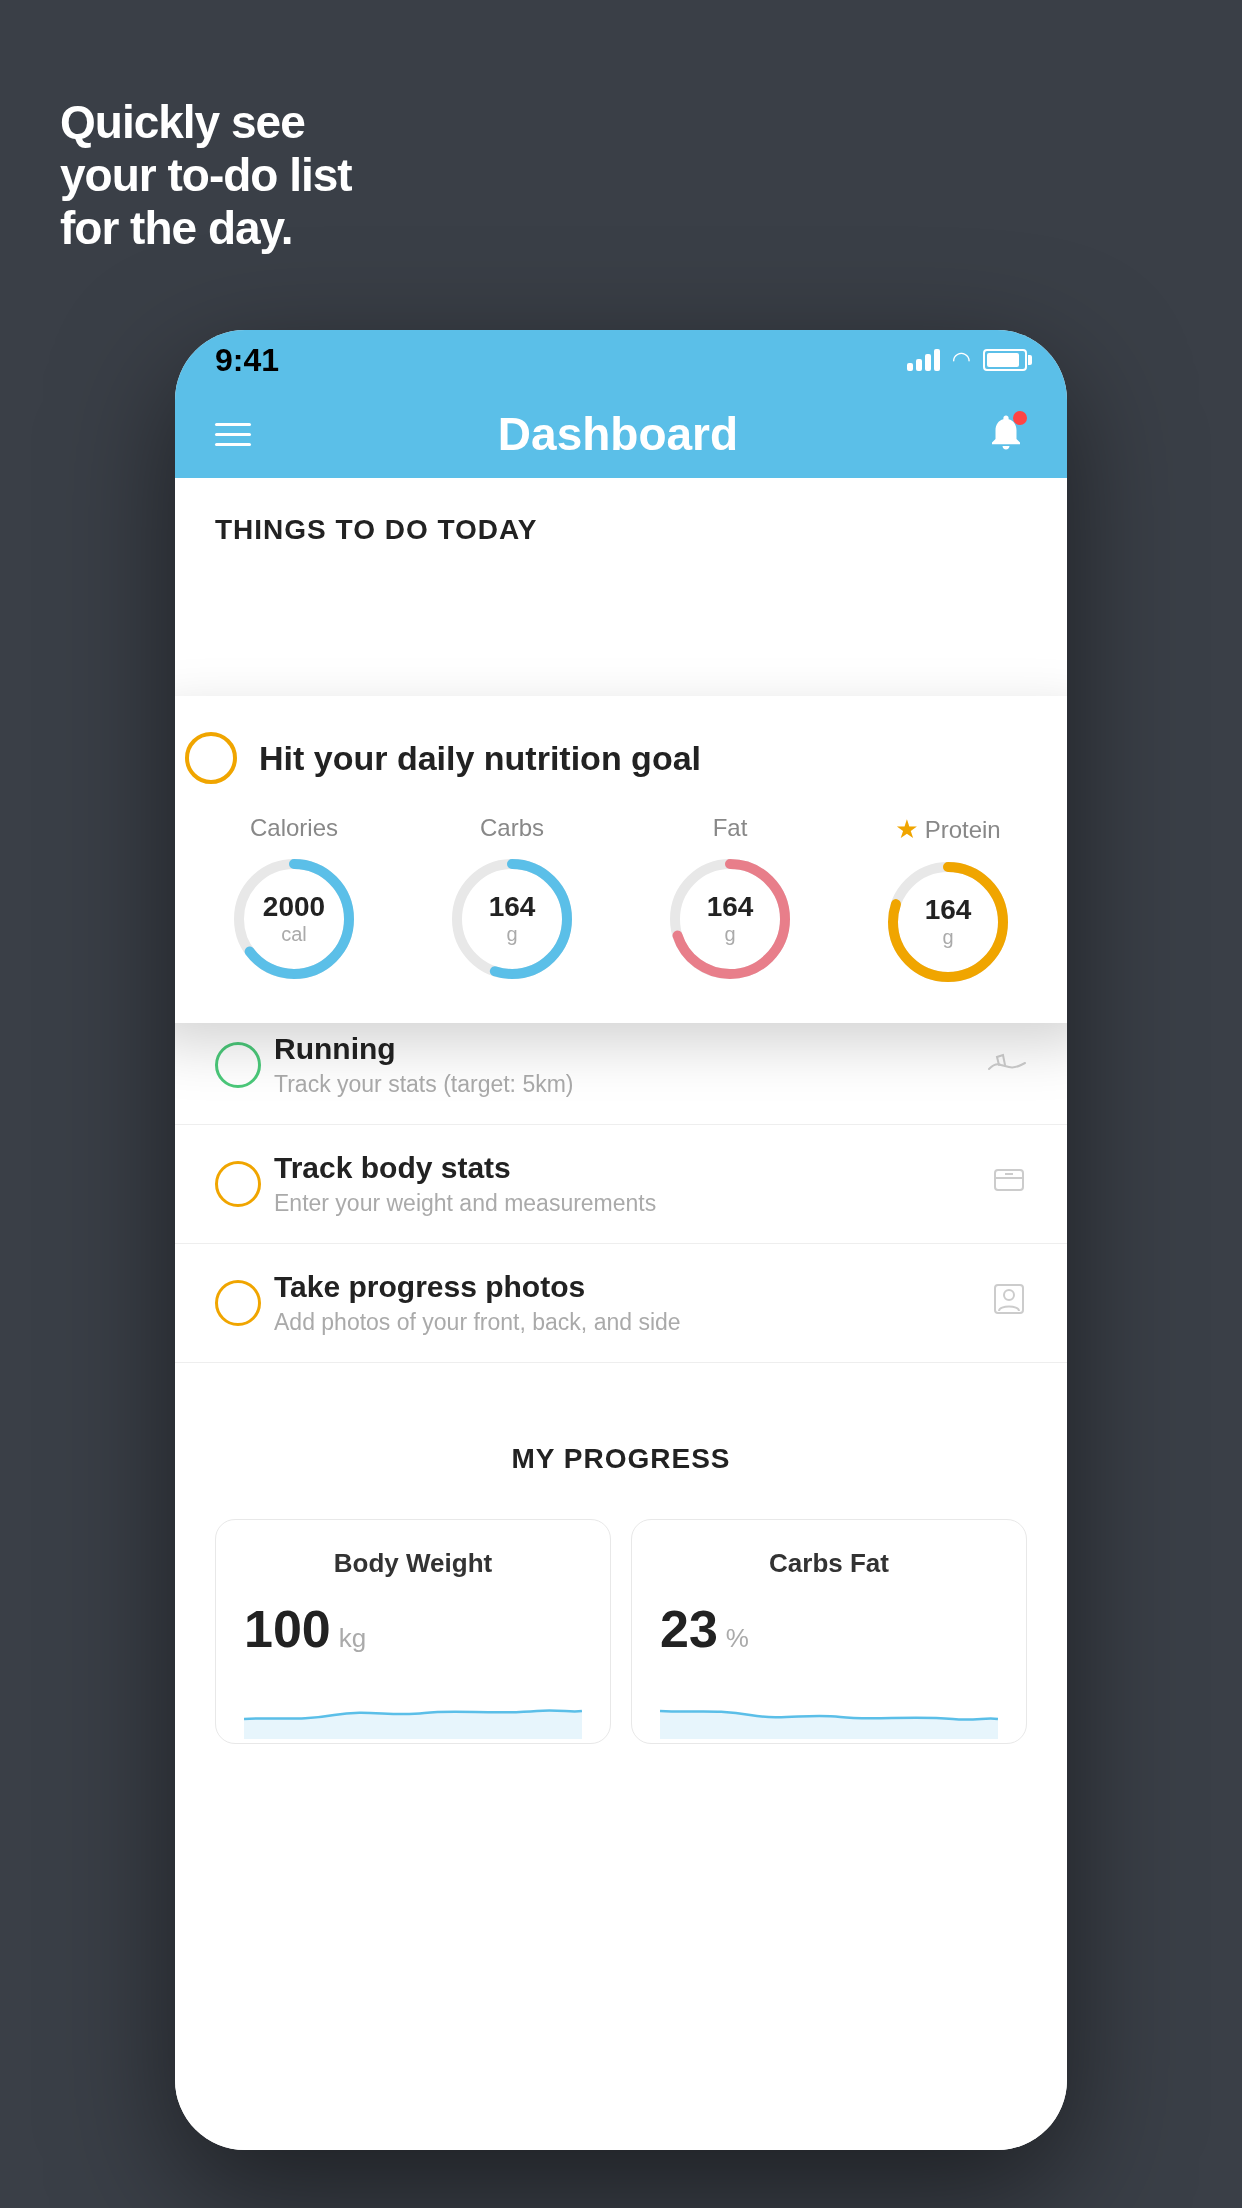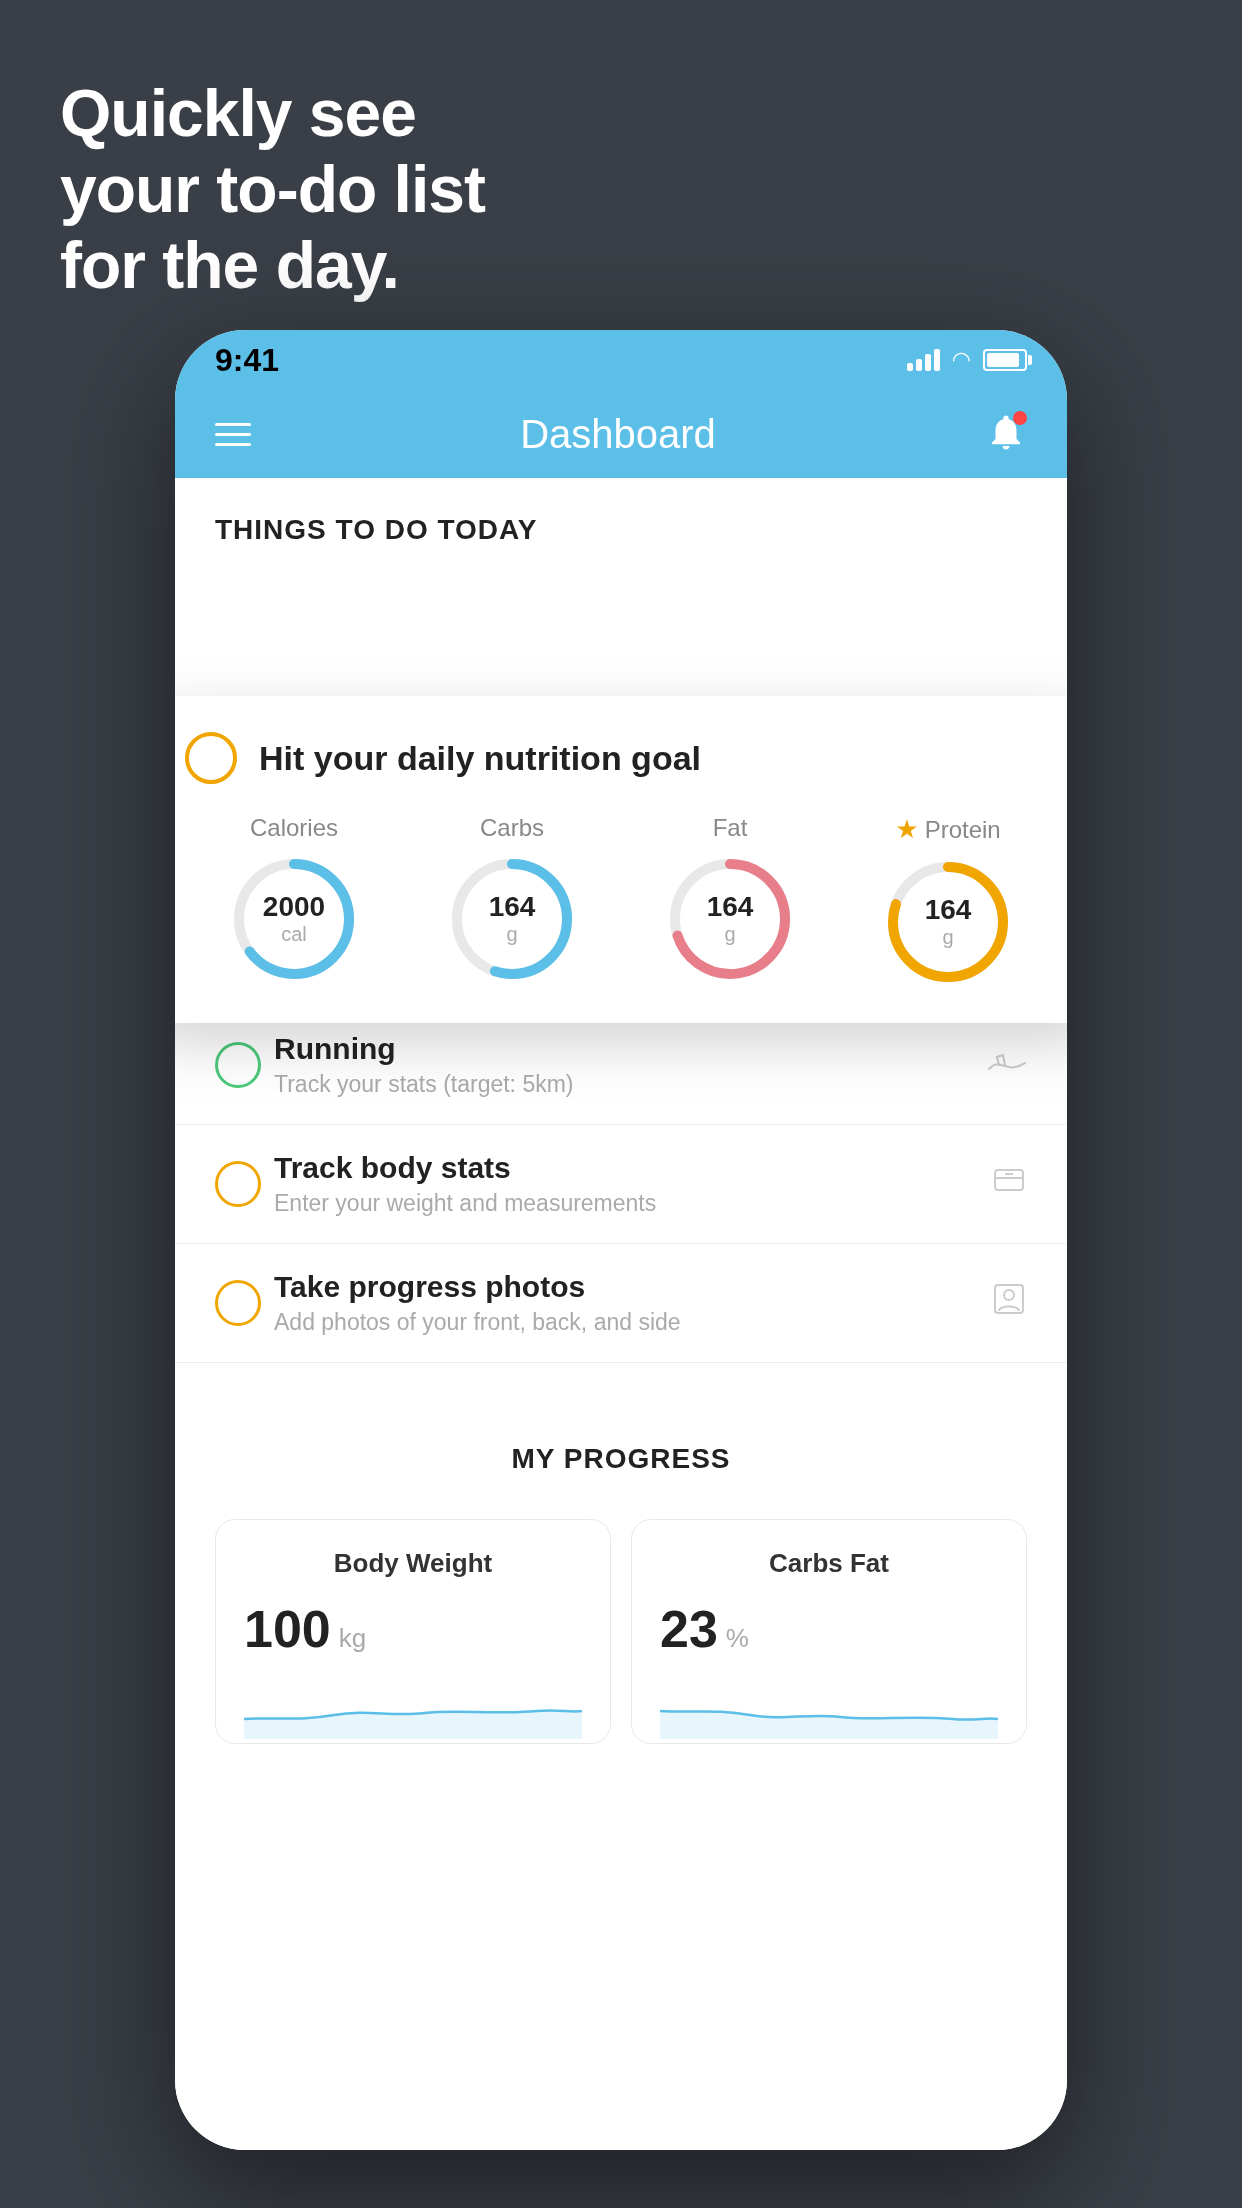--- a/index.html
+++ b/index.html
@@ -9,24 +9,24 @@
       width: 1242px;
       height: 2208px;
       background-color: #3a3f47;
       font-family: -apple-system, BlinkMacSystemFont, 'Helvetica Neue', Arial, sans-serif;
       overflow: hidden;
       position: relative;
     }
 
     .headline {
       position: absolute;
-      top: 76px;
+      top: 96px;
       left: 60px;
       color: #ffffff;
-      font-size: 66px;
+      font-size: 46px;
       font-weight: 800;
       line-height: 1.15;
       letter-spacing: -1px;
     }
 
     
     .phone-frame {
       position: absolute;
       top: 330px;
       left: 175px;
@@ -123,22 +123,22 @@
     .hamburger span {
       display: block;
       width: 36px;
       height: 3px;
       background: white;
       border-radius: 2px;
     }
 
     .nav-title {
       color: white;
-      font-size: 40px;
-      font-weight: 400;
+      font-size: 46px;
+      font-weight: 700;
     }
 
     .bell-icon {
       position: relative;
       width: 42px;
       height: 46px;
       cursor: pointer;
     }
     .bell-icon svg {
       width: 42px;

